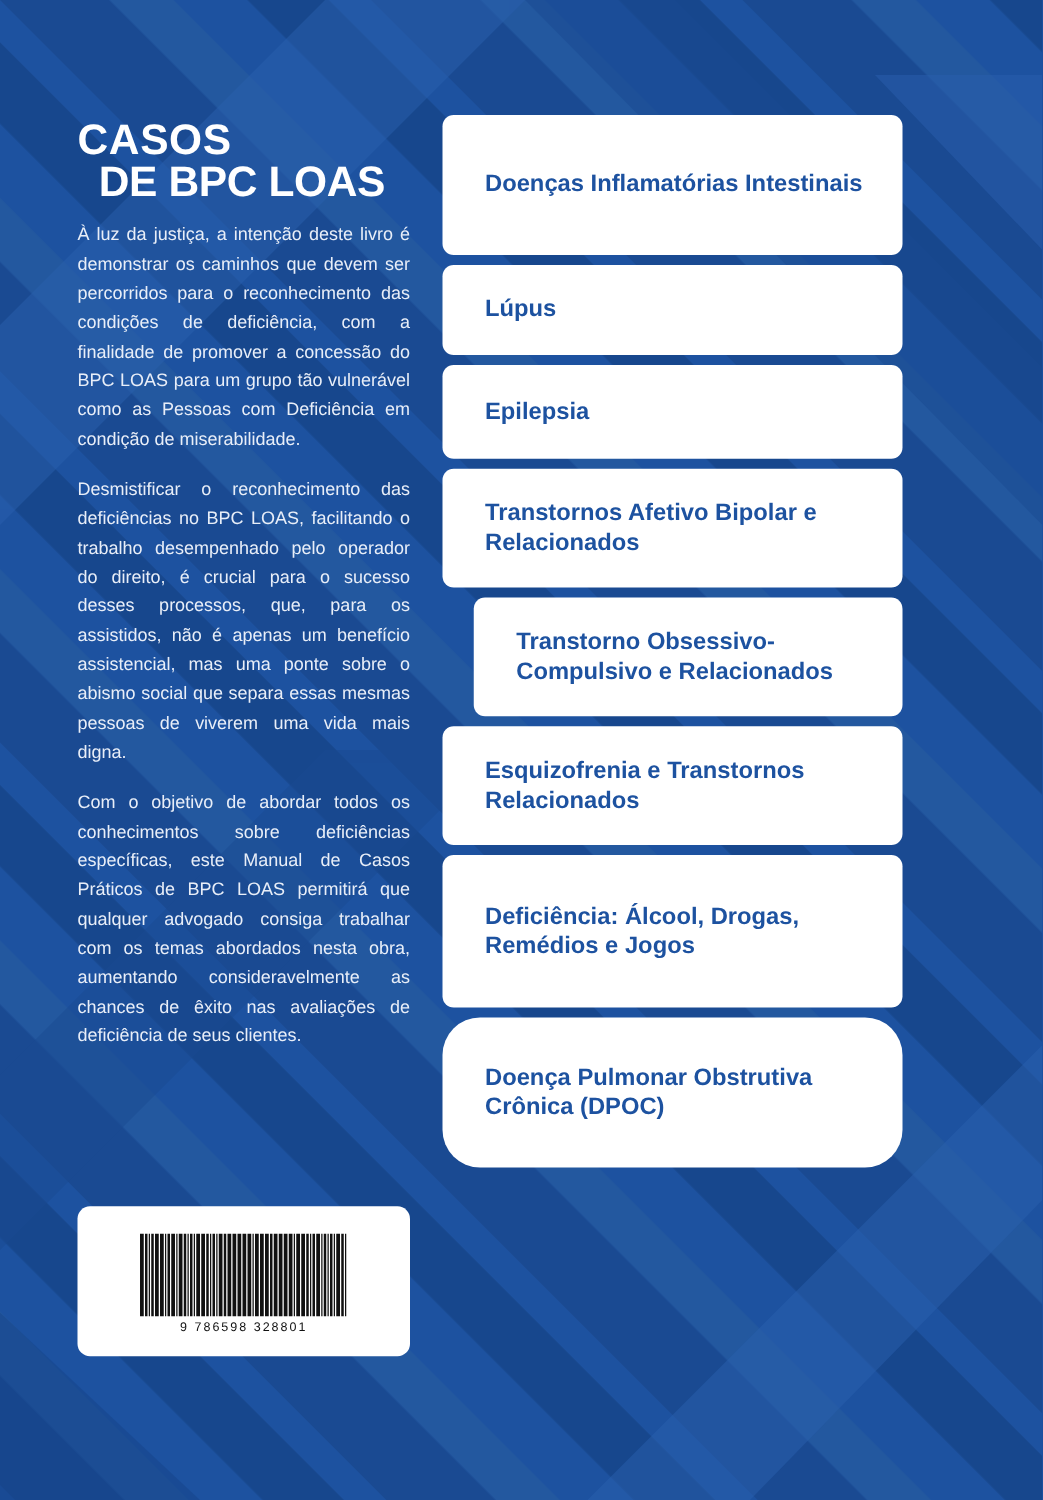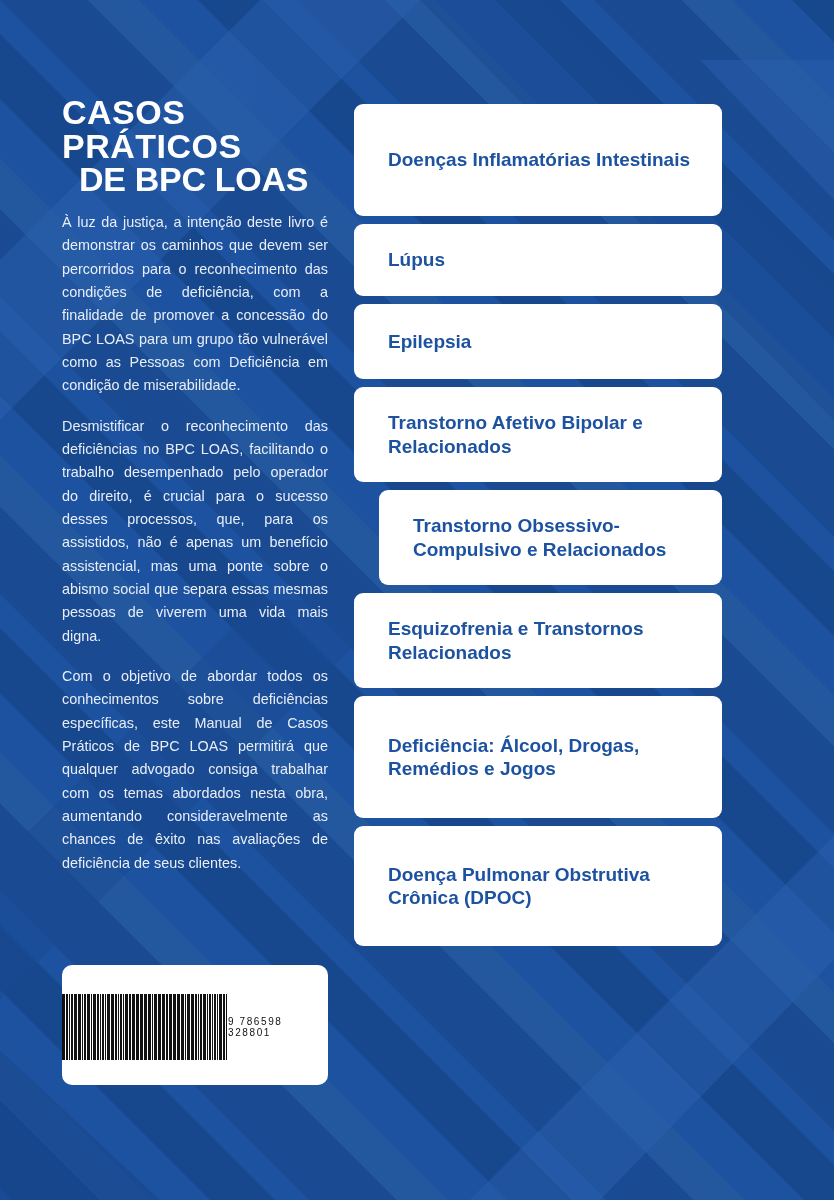--- a/index.html
+++ b/index.html
@@ -74,21 +74,21 @@
   
   .barcode-box {
     position: absolute;
     left: 62px;
     top: 965px;
     width: 266px;
     height: 120px;
     background: #ffffff;
     border-radius: 10px;
     display: flex;
-    flex-direction: row;
+    flex-direction: column;
     align-items: center;
     justify-content: center;
   }
   .barcode-bars {
     display: flex;
     align-items: flex-end;
     height: 66px;
     margin-top: 4px;
   }
   .barcode-bars i {
@@ -102,21 +102,21 @@
     font-size: 10px;
     letter-spacing: 1.6px;
     color: #111111;
     margin-top: 4px;
   }
 
   
   .right-col {
     position: absolute;
     left: 354px;
-    top: 104px;
+    top: 92px;
     width: 368px;
   }
   .topic-card {
     background: #ffffff;
     border-radius: 9px;
     margin-bottom: 8px;
     display: flex;
     align-items: center;
     padding: 0 22px 0 34px;
     box-sizing: border-box;
@@ -152,21 +152,20 @@
         <polygon points="470,1200 834,836 834,960 600,1200" fill="#2a5fae"></polygon>
         <polygon points="0,1050 160,1200 0,1200" fill="#16448a"></polygon>
         <polygon points="700,60 834,60 834,200" fill="#2a5fae"></polygon>
       </g>
     </svg>
   </div>
 
   <div class="left-col">
     <h1 class="title">
       <span class="line line1">CASOS</span>
-      <span class="line line2">PRÁTICOS</span>
       <span class="line line3">DE BPC LOAS</span>
     </h1>
     <div class="body-text">
       <p>À luz da justiça, a intenção deste livro é demonstrar os caminhos que devem ser percorridos para o reconhecimento das condições de deficiência, com a finalidade de promover a concessão do BPC LOAS para um grupo tão vulnerável como as Pessoas com Deficiência em condição de miserabilidade.</p>
       <p>Desmistificar o reconhecimento das deficiências no BPC LOAS, facilitando o trabalho desempenhado pelo operador do direito, é crucial para o sucesso desses processos, que, para os assistidos, não é apenas um benefício assistencial, mas uma ponte sobre o abismo social que separa essas mesmas pessoas de viverem uma vida mais digna.</p>
       <p>Com o objetivo de abordar todos os conhecimentos sobre deficiências específicas, este Manual de Casos Práticos de BPC LOAS permitirá que qualquer advogado consiga trabalhar com os temas abordados nesta obra, aumentando consideravelmente as chances de êxito nas avaliações de deficiência de seus clientes.</p>
     </div>
   </div>
 
   <div class="barcode-box">
@@ -231,29 +230,29 @@
       <div class="topic-card" style="height: 112px;">
         <div class="topic-label">Doenças Inflamatórias Intestinais</div>
       </div>
       <div class="topic-card" style="height: 72px;">
         <div class="topic-label">Lúpus</div>
       </div>
       <div class="topic-card" style="height: 75px;">
         <div class="topic-label">Epilepsia</div>
       </div>
       <div class="topic-card" style="height: 95px;">
-        <div class="topic-label">Transtorno Afetivo Bipolar e Relacionados</div>
+        <div class="topic-label">Transtornos Afetivo Bipolar e Relacionados</div>
       </div>
       <div class="topic-card" style="height: 95px; margin-left: 25px;">
         <div class="topic-label">Transtorno Obsessivo-Compulsivo e Relacionados</div>
       </div>
       <div class="topic-card" style="height: 95px;">
         <div class="topic-label">Esquizofrenia e Transtornos Relacionados</div>
       </div>
       <div class="topic-card" style="height: 122px;">
         <div class="topic-label">Deficiência: Álcool, Drogas, Remédios e Jogos</div>
       </div>
-      <div class="topic-card" style="height: 120px;">
+      <div class="topic-card" style="height: 120px; border-radius: 30px;">
         <div class="topic-label">Doença Pulmonar Obstrutiva Crônica (DPOC)</div>
       </div>
     </div>
 
 </div>
 
 </body></html>

